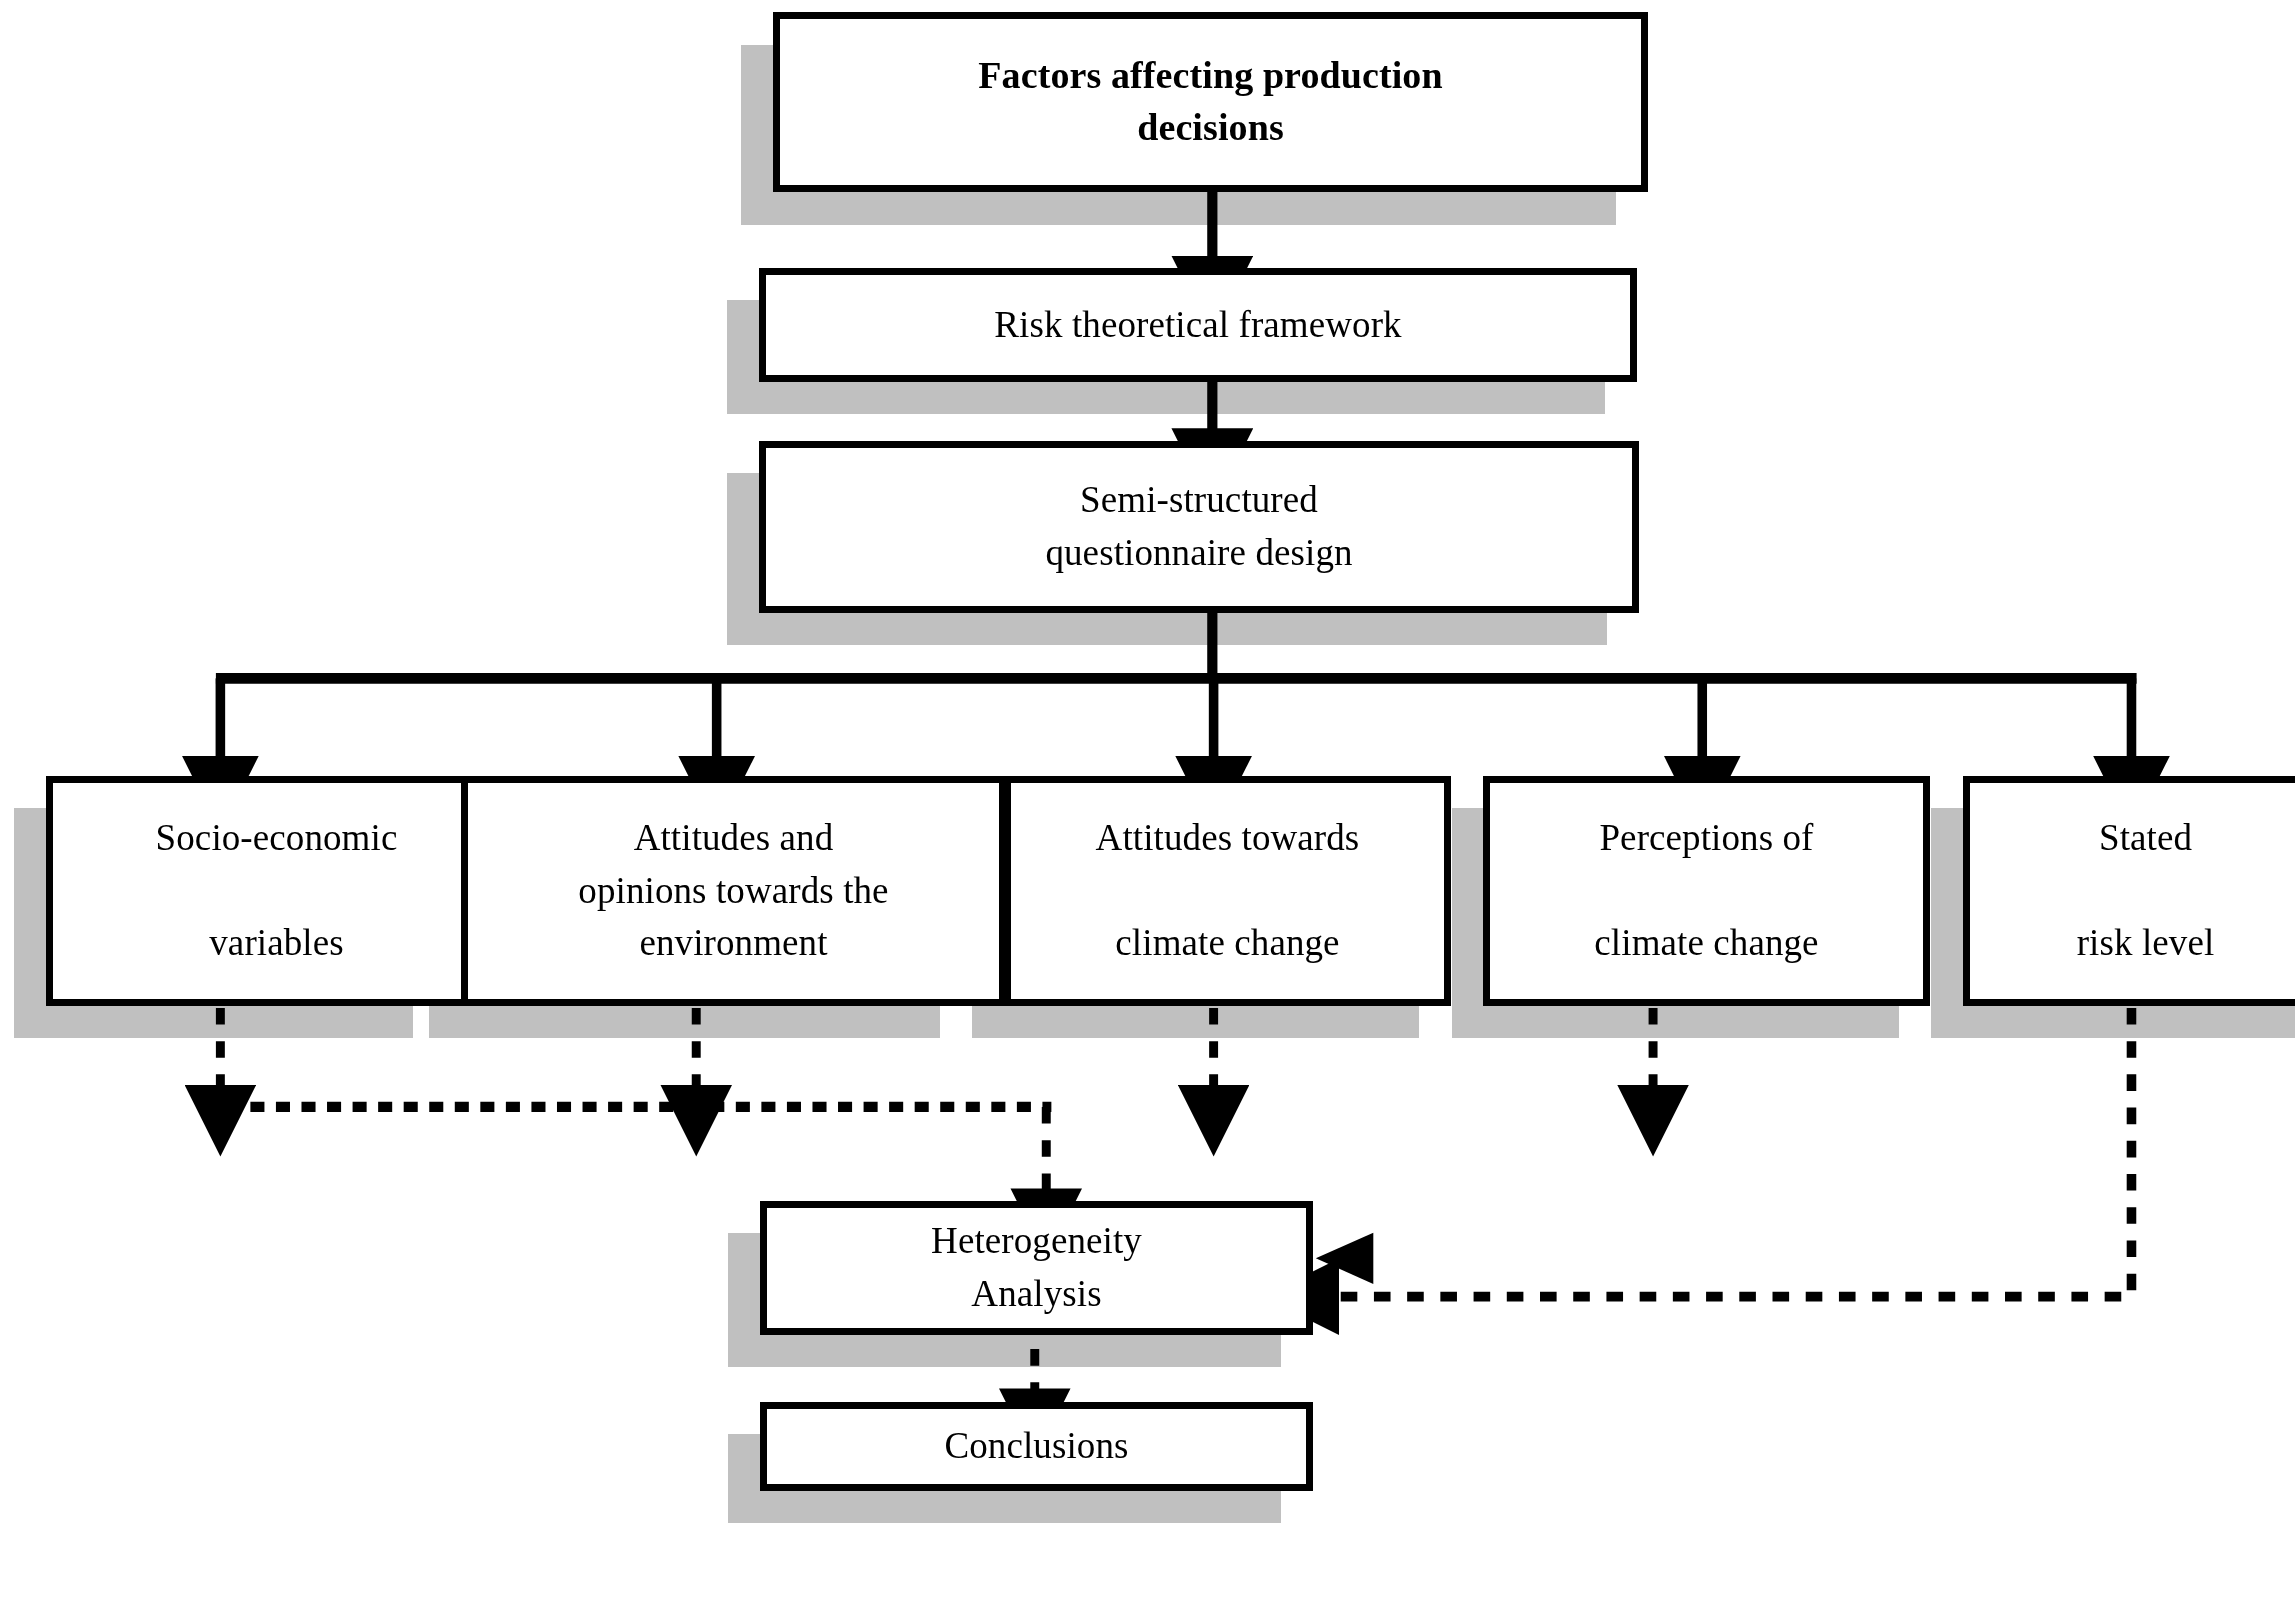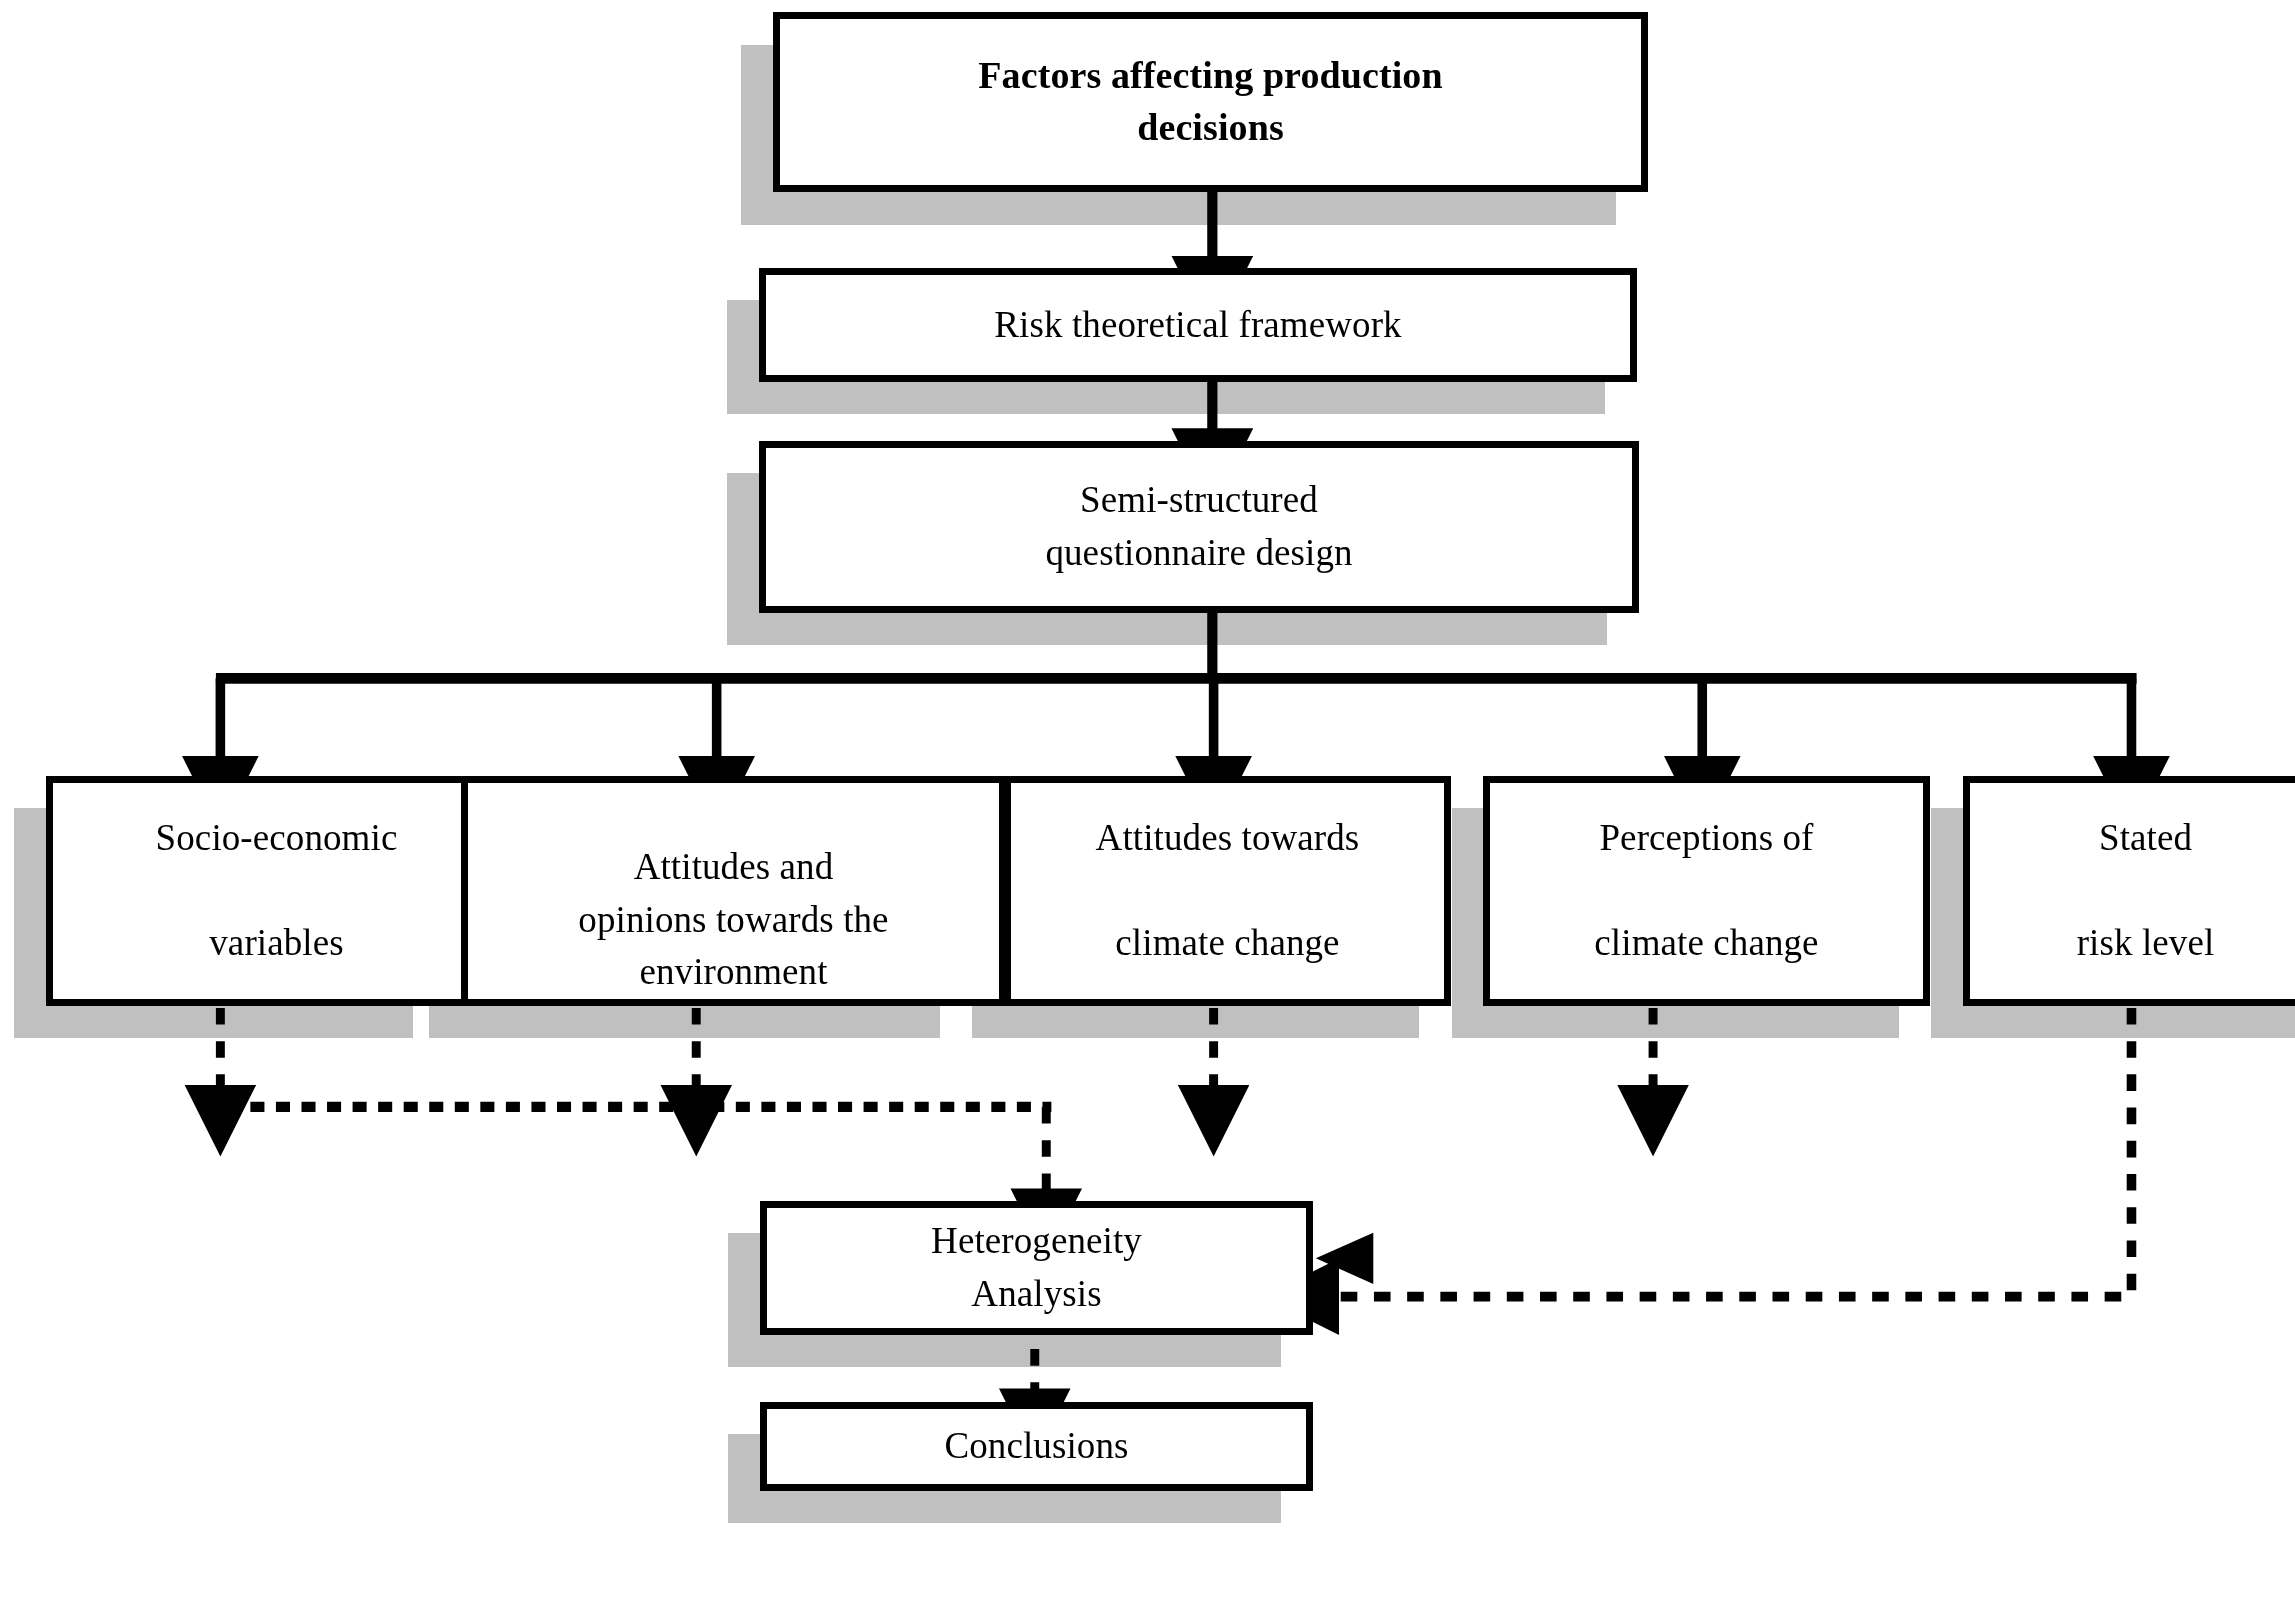--- a/index.html
+++ b/index.html
@@ -168,21 +168,21 @@
   <div class="node" style="left:759px; top:268px; width:878px; height:114px;">
     <span class="label">Risk theoretical framework</span>
   </div>
 
   <div class="node" style="left:46px; top:776px; width:461px; height:230px;">
     <span class="label">Socio-economic
 
 variables</span>
   </div>
 
-  <div class="node" style="left:461px; top:776px; width:545px; height:230px;align-items:flex-end;">
+  <div class="node" style="left:461px; top:776px; width:545px; height:230px;">
     <span class="label">Attitudes and
 opinions towards the
 environment</span>
   </div>
 
   <div class="node" style="left:1004px; top:776px; width:447px; height:230px;">
     <span class="label">Attitudes towards
 
 climate change</span>
   </div>

